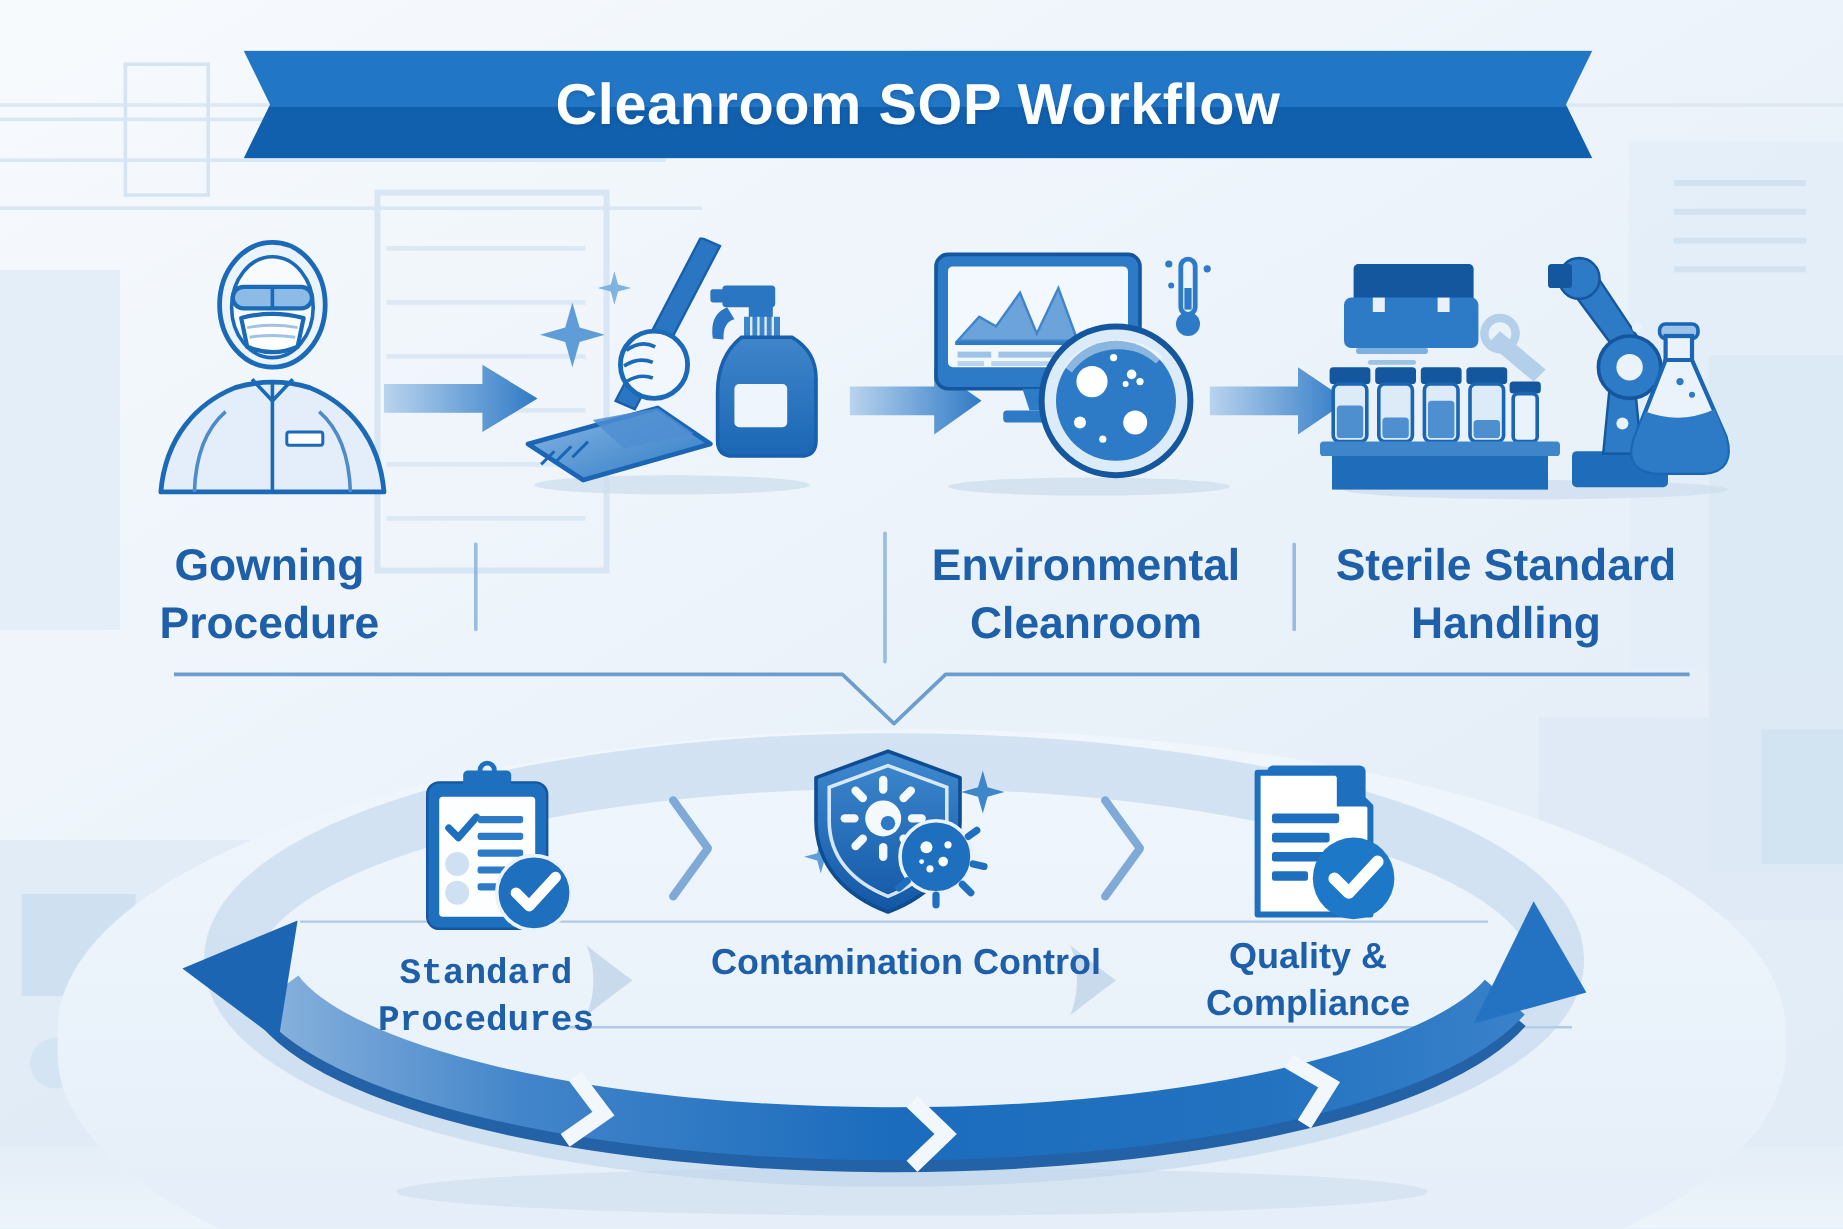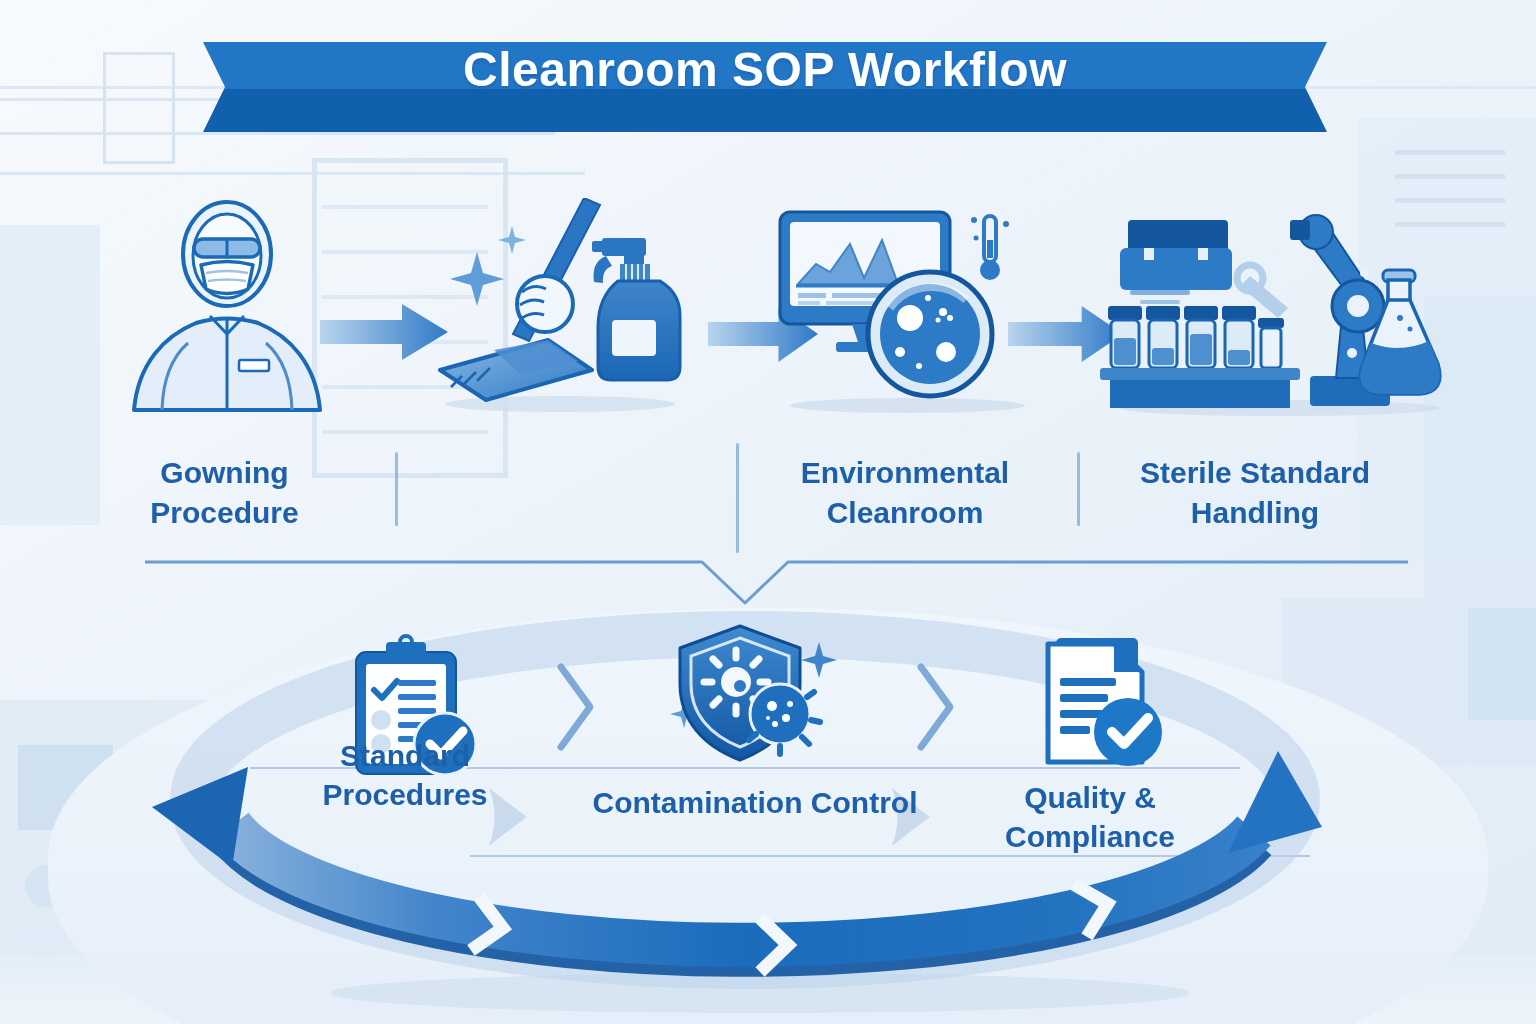--- a/index.html
+++ b/index.html
@@ -5,27 +5,27 @@
   html,body{margin:0;padding:0;background:#dfe9f3;}
   .canvas{position:relative;width:1536px;height:1024px;overflow:hidden;
     font-family:"Liberation Sans",sans-serif;
     background:linear-gradient(150deg,#f7fafd 0%,#ecf3fa 45%,#e0ebf6 100%);}
   .abs{position:absolute;}
   .bgshape{position:absolute;pointer-events:none;}
   
   .banner{position:absolute;left:203px;top:42px;width:1124px;height:90px;
     background:linear-gradient(180deg,#2276c6 0%,#2276c6 52%,#1160ae 52%,#1160ae 100%);
     clip-path:polygon(0 0,100% 0,calc(100% - 22px) 50%,100% 100%,0 100%,22px 50%);
-    display:flex;justify-content:center;
+    display:flex;align-items:center;justify-content:center;
     box-shadow:0 4px 10px rgba(30,80,140,.18);}
   .banner h1{margin:0;color:#fdfeff;font-size:48px;font-weight:700;letter-spacing:.5px;
     text-shadow:0 2px 3px rgba(10,50,100,.25);}
   
-  .step-label{position:absolute;top:440px;height:105px;display:flex;align-items:center;
-    justify-content:center;text-align:center;color:#1d5fa9;font-weight:700;font-size:30px;line-height:1.32;}
+  .step-label{position:absolute;top:440px;height:105px;display:flex;align-items:flex-end;
+    justify-content:center;text-align:center;color:#1d5fa9;font-weight:700;font-size:37px;line-height:1.32;}
   .cycle-label{position:absolute;text-align:center;color:#1d5fa9;font-weight:700;font-size:30px;line-height:1.3;}
   .vdiv{position:absolute;width:3px;background:#8ab1d9;border-radius:2px;opacity:.85;}
   .shadow-ell{position:absolute;border-radius:50%;background:#cfdfef;opacity:.8;}
 </style>
 </head>
 <body>
 
 <div class="canvas">
 
   <div class="bgshape" style="left:0;top:86px;width:1536px;height:3px;background:#dce8f4;"></div>
@@ -326,20 +326,20 @@
     <path d="M84,102 l12,12 l24,-26" fill="none" stroke="#ffffff" stroke-width="10" stroke-linecap="round" stroke-linejoin="round"></path>
   </svg>
 
   <svg class="abs" style="left:487px;top:786px;" width="45" height="62" viewBox="0 0 45 62">
     <path d="M2,2 Q22,18 40,31 Q22,44 2,60 Q13,31 2,2 Z" fill="#c9daed"></path>
   </svg>
   <svg class="abs" style="left:890px;top:786px;" width="45" height="62" viewBox="0 0 45 62">
     <path d="M2,2 Q22,18 40,31 Q22,44 2,60 Q13,31 2,2 Z" fill="#c9daed"></path>
   </svg>
 
-  <div class="cycle-label" style="left:285px;top:736px;width:240px;">
+  <div class="cycle-label" style="left:285px;top:793px;width:240px;font-family:Liberation Mono, monospace;">
     <span>Standard Procedures</span></div>
   <div class="cycle-label" style="left:965px;top:778px;width:250px;">
     <span>Quality &amp; Compliance</span></div>
   <div class="cycle-label" style="left:540px;top:783px;width:430px;">
     <span>Contamination Control</span></div>
 
 </div>
 
 </body></html>

